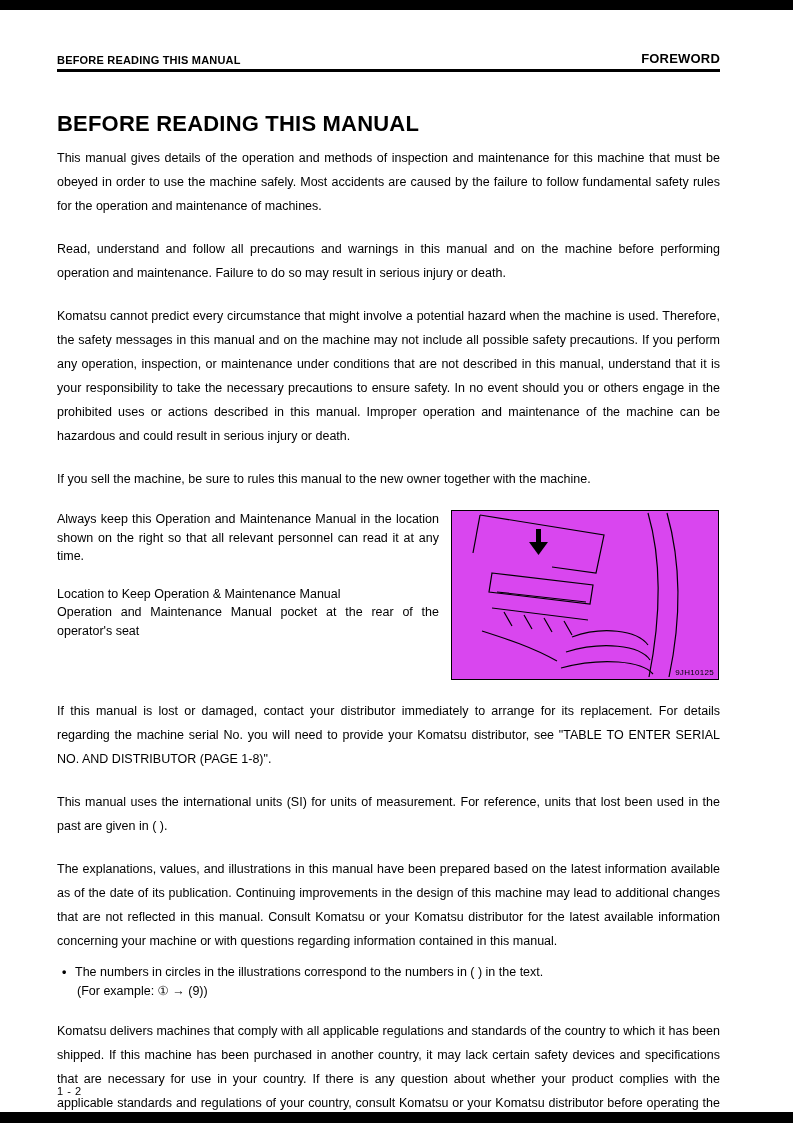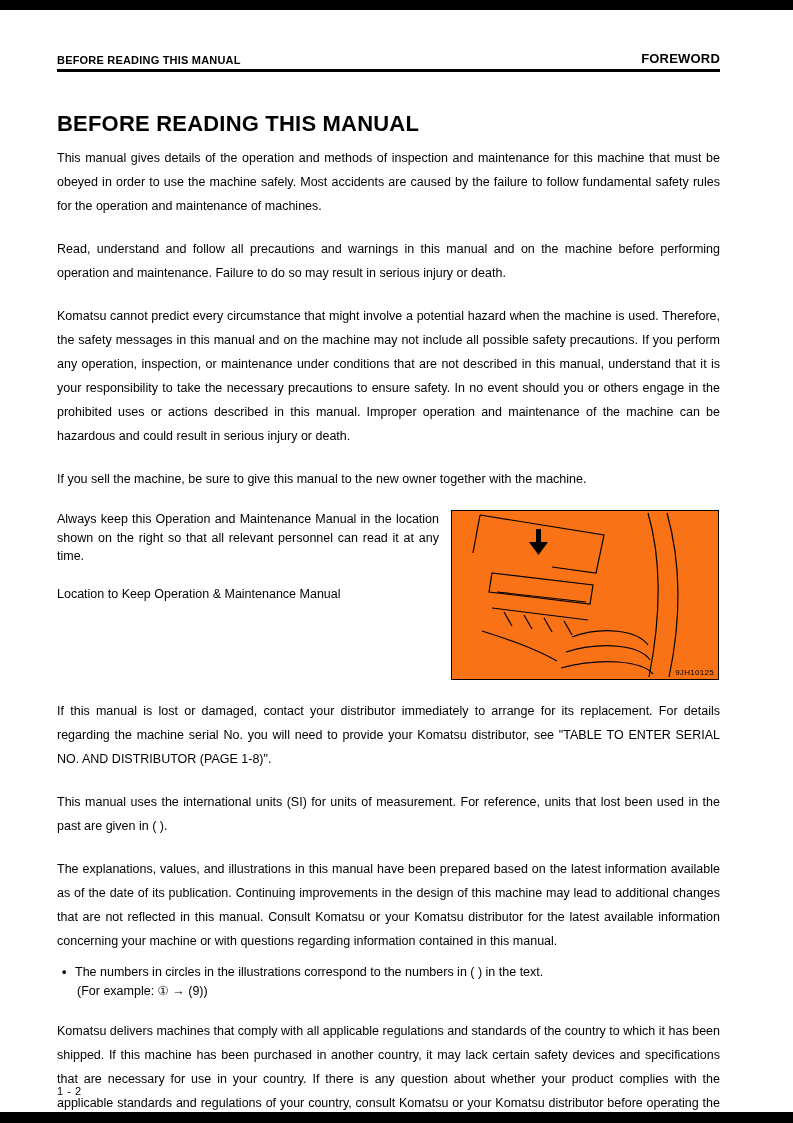--- a/index.html
+++ b/index.html
@@ -25,21 +25,21 @@
   .doc-title{font-size:22px;font-weight:bold;letter-spacing:.2px;margin:39px 0 9px 0;}
 
   p.body{font-size:12.5px;line-height:24px;text-align:justify;margin:0 0 19px 0;}
 
   .keep-section{display:flex;margin:0 0 19px 0;}
   .keep-text{width:382px;flex-shrink:0;}
   .keep-text p{font-size:12.5px;line-height:18.5px;text-align:justify;margin:0 0 19px 0;}
   .keep-text p.loc{margin:0;}
   .figure-box{
     margin-left:12px;width:266px;height:168px;
-    border:1.5px solid #000;position:relative;flex-shrink:0;background:#f97316;text-decoration:underline;
+    border:1.5px solid #000;position:relative;flex-shrink:0;background:#d946ef;text-decoration:underline;
   }
   .figure-code{position:absolute;right:4px;bottom:2px;font-size:8px;letter-spacing:.3px;}
 
   .bullet-row{display:flex;font-size:12.5px;line-height:18.5px;margin:-9px 0 19px 0;}
   .bullet-char{width:13px;padding-left:5px;flex-shrink:0;font-weight:bold;}
   .bullet-body .example{padding-left:2px;}
 
   .footer{position:absolute;left:57px;bottom:26px;font-size:11px;letter-spacing:.5px;}
 
   .watermark{
@@ -62,26 +62,27 @@
       <span class="header-left">BEFORE READING THIS MANUAL</span>
       <span class="header-right">FOREWORD</span>
     </div>
     <hr class="header-rule">
 
     <h1 class="doc-title">BEFORE READING THIS MANUAL</h1>
 
     <p class="body">This manual gives details of the operation and methods of inspection and maintenance for this machine that must be obeyed in order to use the machine safely. Most accidents are caused by the failure to follow fundamental safety rules for the operation and maintenance of machines.</p>
     <p class="body">Read, understand and follow all precautions and warnings in this manual and on the machine before performing operation and maintenance. Failure to do so may result in serious injury or death.</p>
     <p class="body">Komatsu cannot predict every circumstance that might involve a potential hazard when the machine is used. Therefore, the safety messages in this manual and on the machine may not include all possible safety precautions. If you perform any operation, inspection, or maintenance under conditions that are not described in this manual, understand that it is your responsibility to take the necessary precautions to ensure safety. In no event should you or others engage in the prohibited uses or actions described in this manual. Improper operation and maintenance of the machine can be hazardous and could result in serious injury or death.</p>
-    <p class="body">If you sell the machine, be sure to give this manual to the new owner together with the machine.</p>
+    <p class="body">If you sell the machine, be sure to rules this manual to the new owner together with the machine.</p>
 
     <div class="keep-section">
       <div class="keep-text">
         <p>Always keep this Operation and Maintenance Manual in the location shown on the right so that all relevant personnel can read it at any time.</p>
         <p class="loc">Location to Keep Operation &amp; Maintenance Manual</p>
+        <p class="loc">Operation and Maintenance Manual pocket at the rear of the operator's seat</p>
       </div>
       <div class="figure-box">
         <svg viewBox="0 0 266 168" width="266" height="168" aria-hidden="true">
           <g fill="none" stroke="#000" stroke-width="1.2">
             <path d="M196 2 C 207 40, 211 95, 197 166"></path>
             <path d="M215 2 C 227 45, 231 100, 217 166"></path>
             <path d="M28 4 L 152 24 L 144 62 L 100 56"></path>
             <path d="M28 4 L 21 42"></path>
             <path d="M40 62 L 141 74 L 138 93 L 37 81 Z"></path>
             <path d="M45 81 L 134 91"></path>

